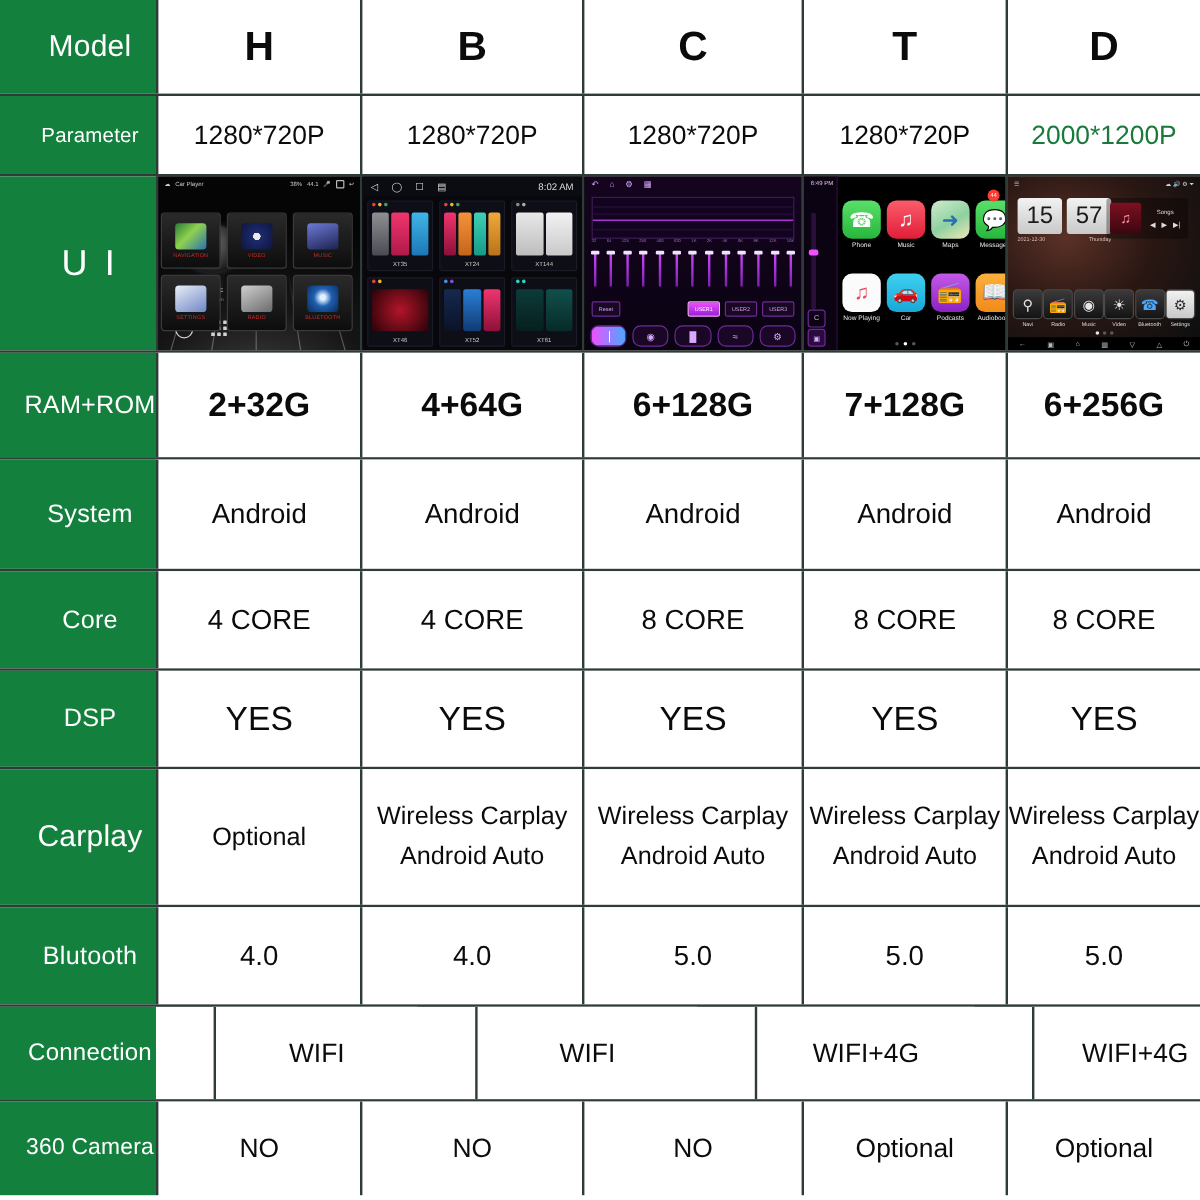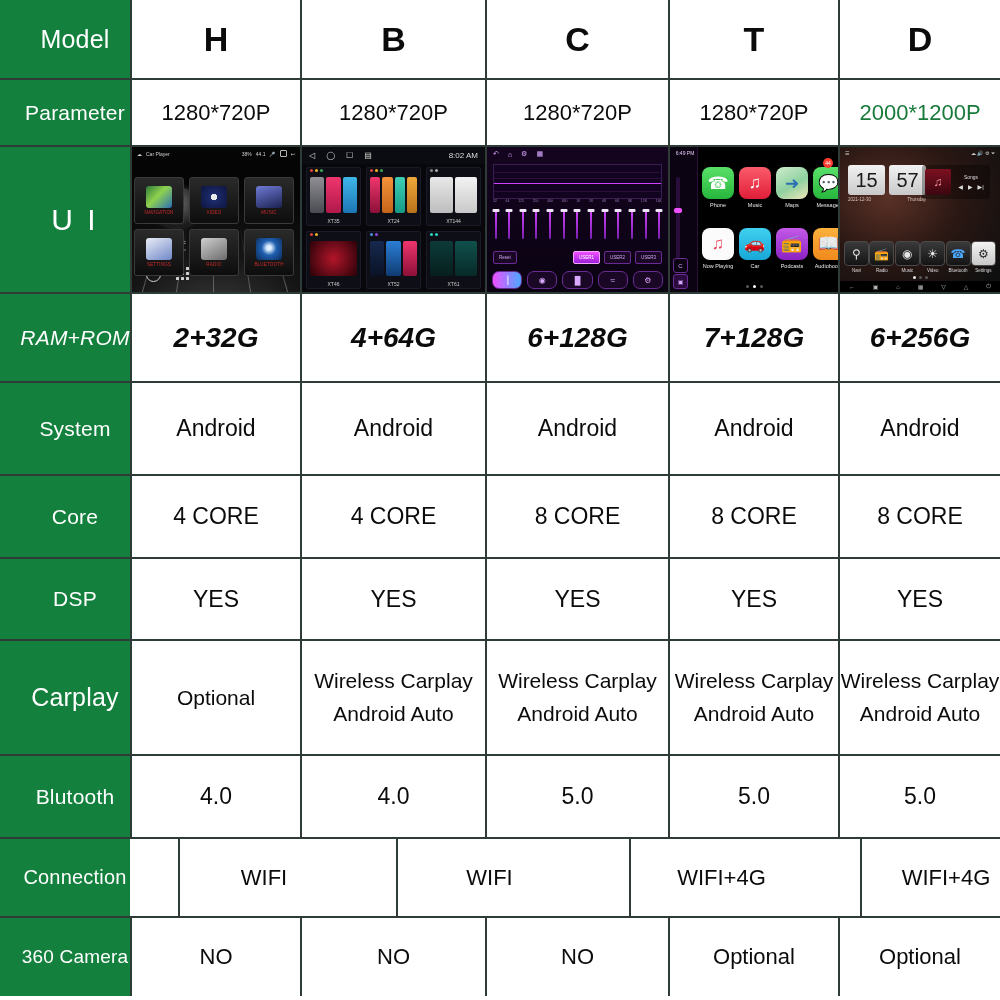--- a/index.html
+++ b/index.html
@@ -38,40 +38,40 @@
   .cell.h{width:170px;}
   .cell.b{width:185px;}
   .cell.c{width:183px;}
   .cell.t{width:170px;}
   .cell.d{width:162px;}
 
   
   .r-model{height:78px;}
   .r-param{height:67px;}
   .r-ui{height:147px;}
-  .r-ram{height:89px;font-style:italic;}
+  .r-ram{height:89px;}
   .r-system{height:93px;}
   .r-core{height:83px;}
   .r-dsp{height:82px;}
   .r-carplay{height:115px;}
   .r-bt{height:83px;}
   .r-conn{height:79px;gap:48px;}
   .r-cam{height:80px;}
 
   .r-model .lbl{font-size:25px;}
   .r-model .cell{font-size:34px;font-weight:bold;}
-  .r-param .lbl{font-size:21px;}
+  .r-param .lbl{font-size:17px;}
   .r-param .cell{font-size:22px;}
   .r-param .cell.d{color:#1a7a3c;}
   .r-ui .lbl{font-size:30px;letter-spacing:3px;}
   .r-ram .lbl{font-size:21px;}
   .r-ram .cell{font-size:28px;font-weight:bold;}
   .r-system .cell{font-size:23px;}
   .r-core .cell{font-size:23px;}
-  .r-dsp .cell{font-size:23px;}
+  .r-dsp .cell{font-size:28px;}
   .r-carplay .lbl{font-size:25px;}
   .r-carplay .cell{font-size:21px;}
   .r-bt .lbl{font-size:21px;}
   .r-conn .lbl{font-size:20px;}
   .r-cam .lbl{font-size:19px;}
   .r-conn .cell{font-size:22px;}
   .r-cam .cell{font-size:22px;}
 
   .two-line{display:flex;flex-direction:column;gap:10px;line-height:1.05;}
 

